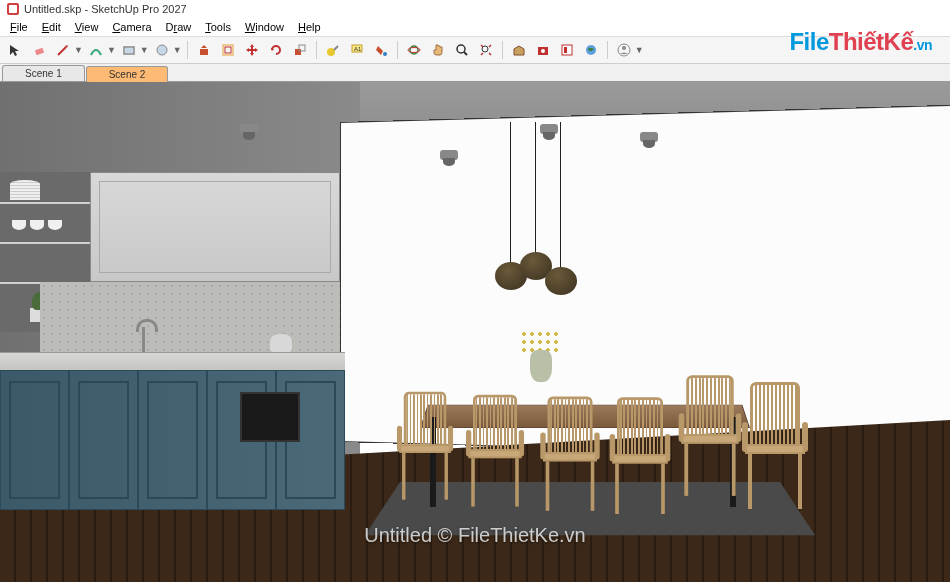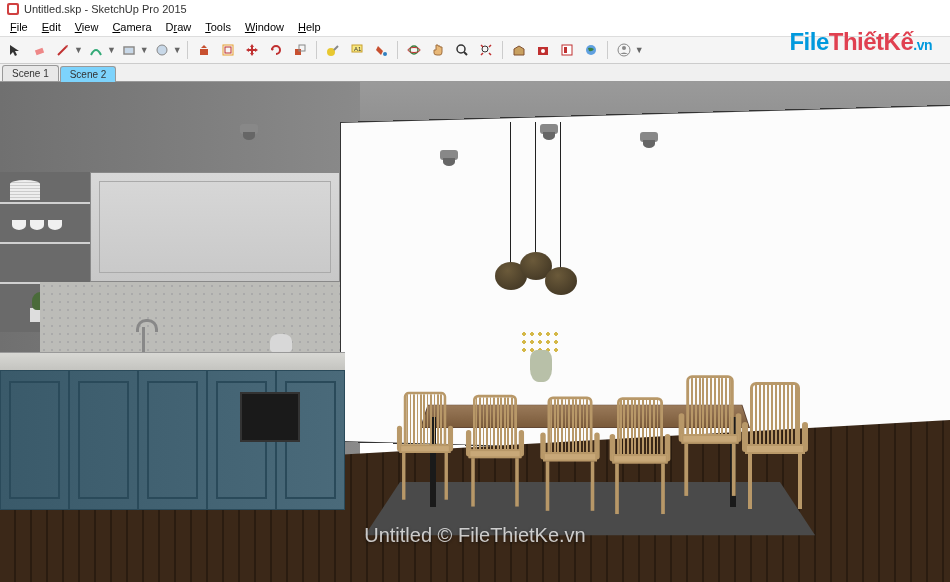--- a/index.html
+++ b/index.html
@@ -71,31 +71,31 @@
     .scene-tabs {
       height: 18px;
       background: #f0f0f0;
       border-bottom: 1px solid #999;
       display: flex;
       align-items: flex-end;
       padding-left: 2px;
       font-size: 10px;
     }
     .scene-tab {
-      padding: 2px 9px;
+      padding: 2px 22px;
       background: #e8e8e8;
       border: 1px solid #999;
       border-bottom: none;
       border-radius: 3px 3px 0 0;
       margin-right: 1px;
       cursor: pointer;
       color: #333;
     }
     .scene-tab.active {
-      background: #7dd3fc;
+      background: #fdba74;
       font-weight: normal;
       position: relative;
       top: 1px;
     }
     .viewport {
       position: absolute;
       top: 82px;
       left: 0;
       right: 0;
       bottom: 0;
@@ -408,21 +408,21 @@
 </head>
 <body>
 
 <div class="titlebar">
   <span class="app-icon">
     <svg width="14" height="14" viewBox="0 0 14 14">
         <rect x="1" y="1" width="12" height="12" fill="#d04040" rx="2"></rect>
         <rect x="3" y="3" width="8" height="8" fill="#fff" rx="1"></rect>
       </svg>
   </span>
-  <span>Untitled.skp - SketchUp Pro 2015</span>
+  <span>Untitled.skp - SketchUp Pro 2027</span>
 </div>
 
 <div class="menubar">
   <span class="menu-item"><u>F</u>ile</span>
   <span class="menu-item"><u>E</u>dit</span>
   <span class="menu-item"><u>V</u>iew</span>
   <span class="menu-item"><u>C</u>amera</span>
   <span class="menu-item">D<u>r</u>aw</span>
   <span class="menu-item"><u>T</u>ools</span>
   <span class="menu-item"><u>W</u>indow</span>

